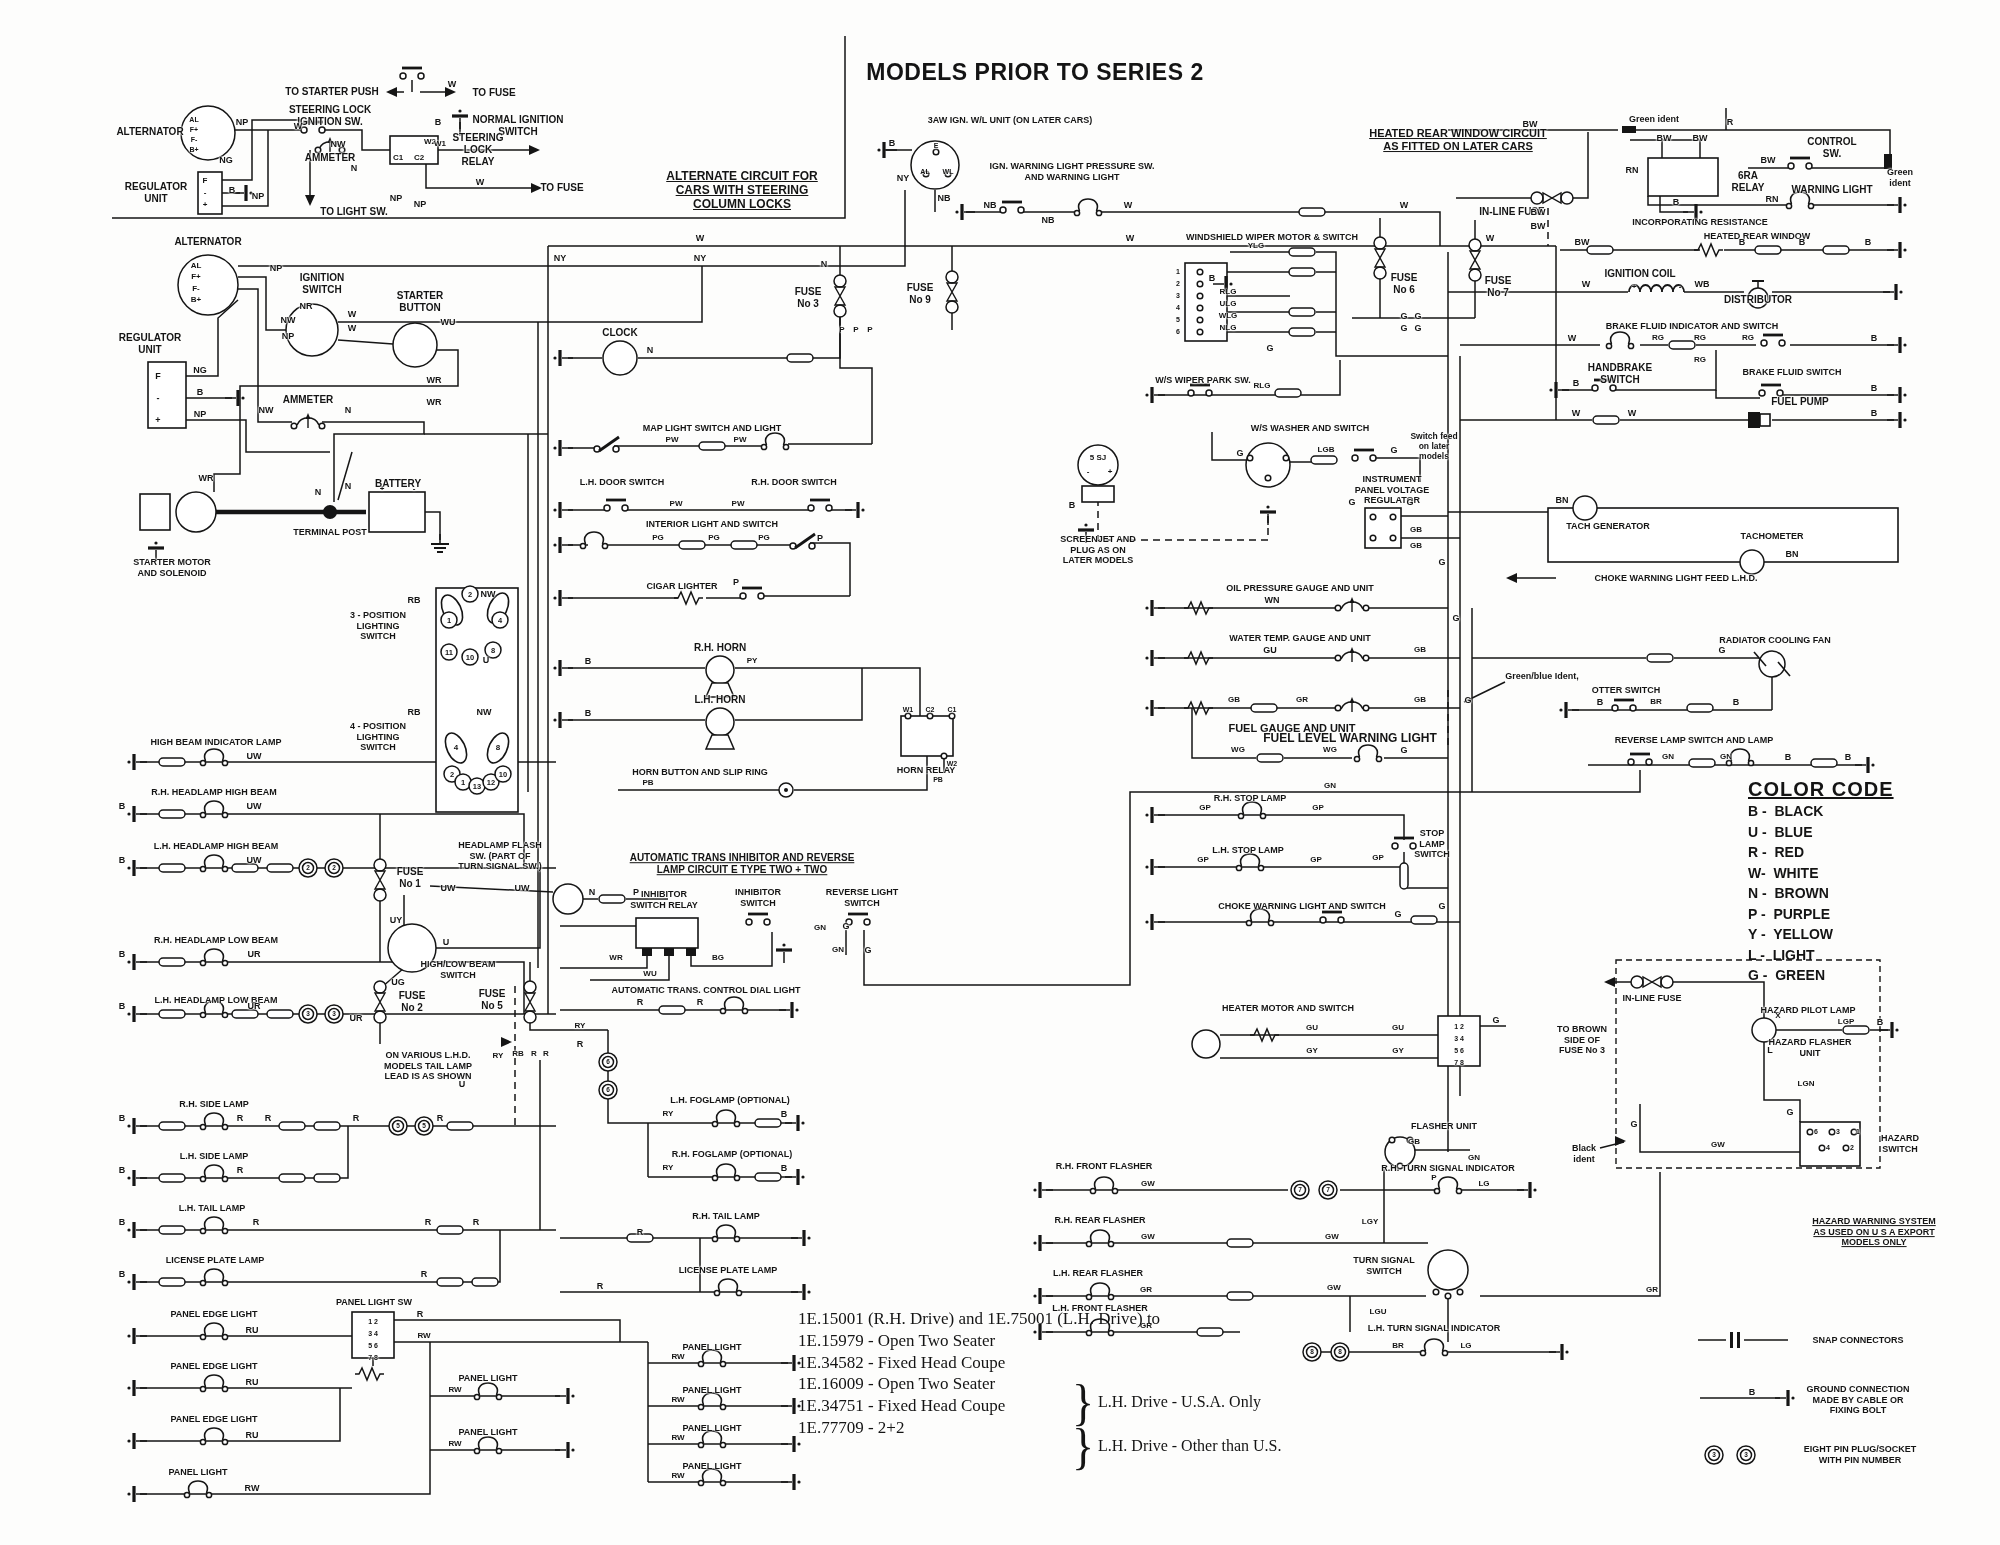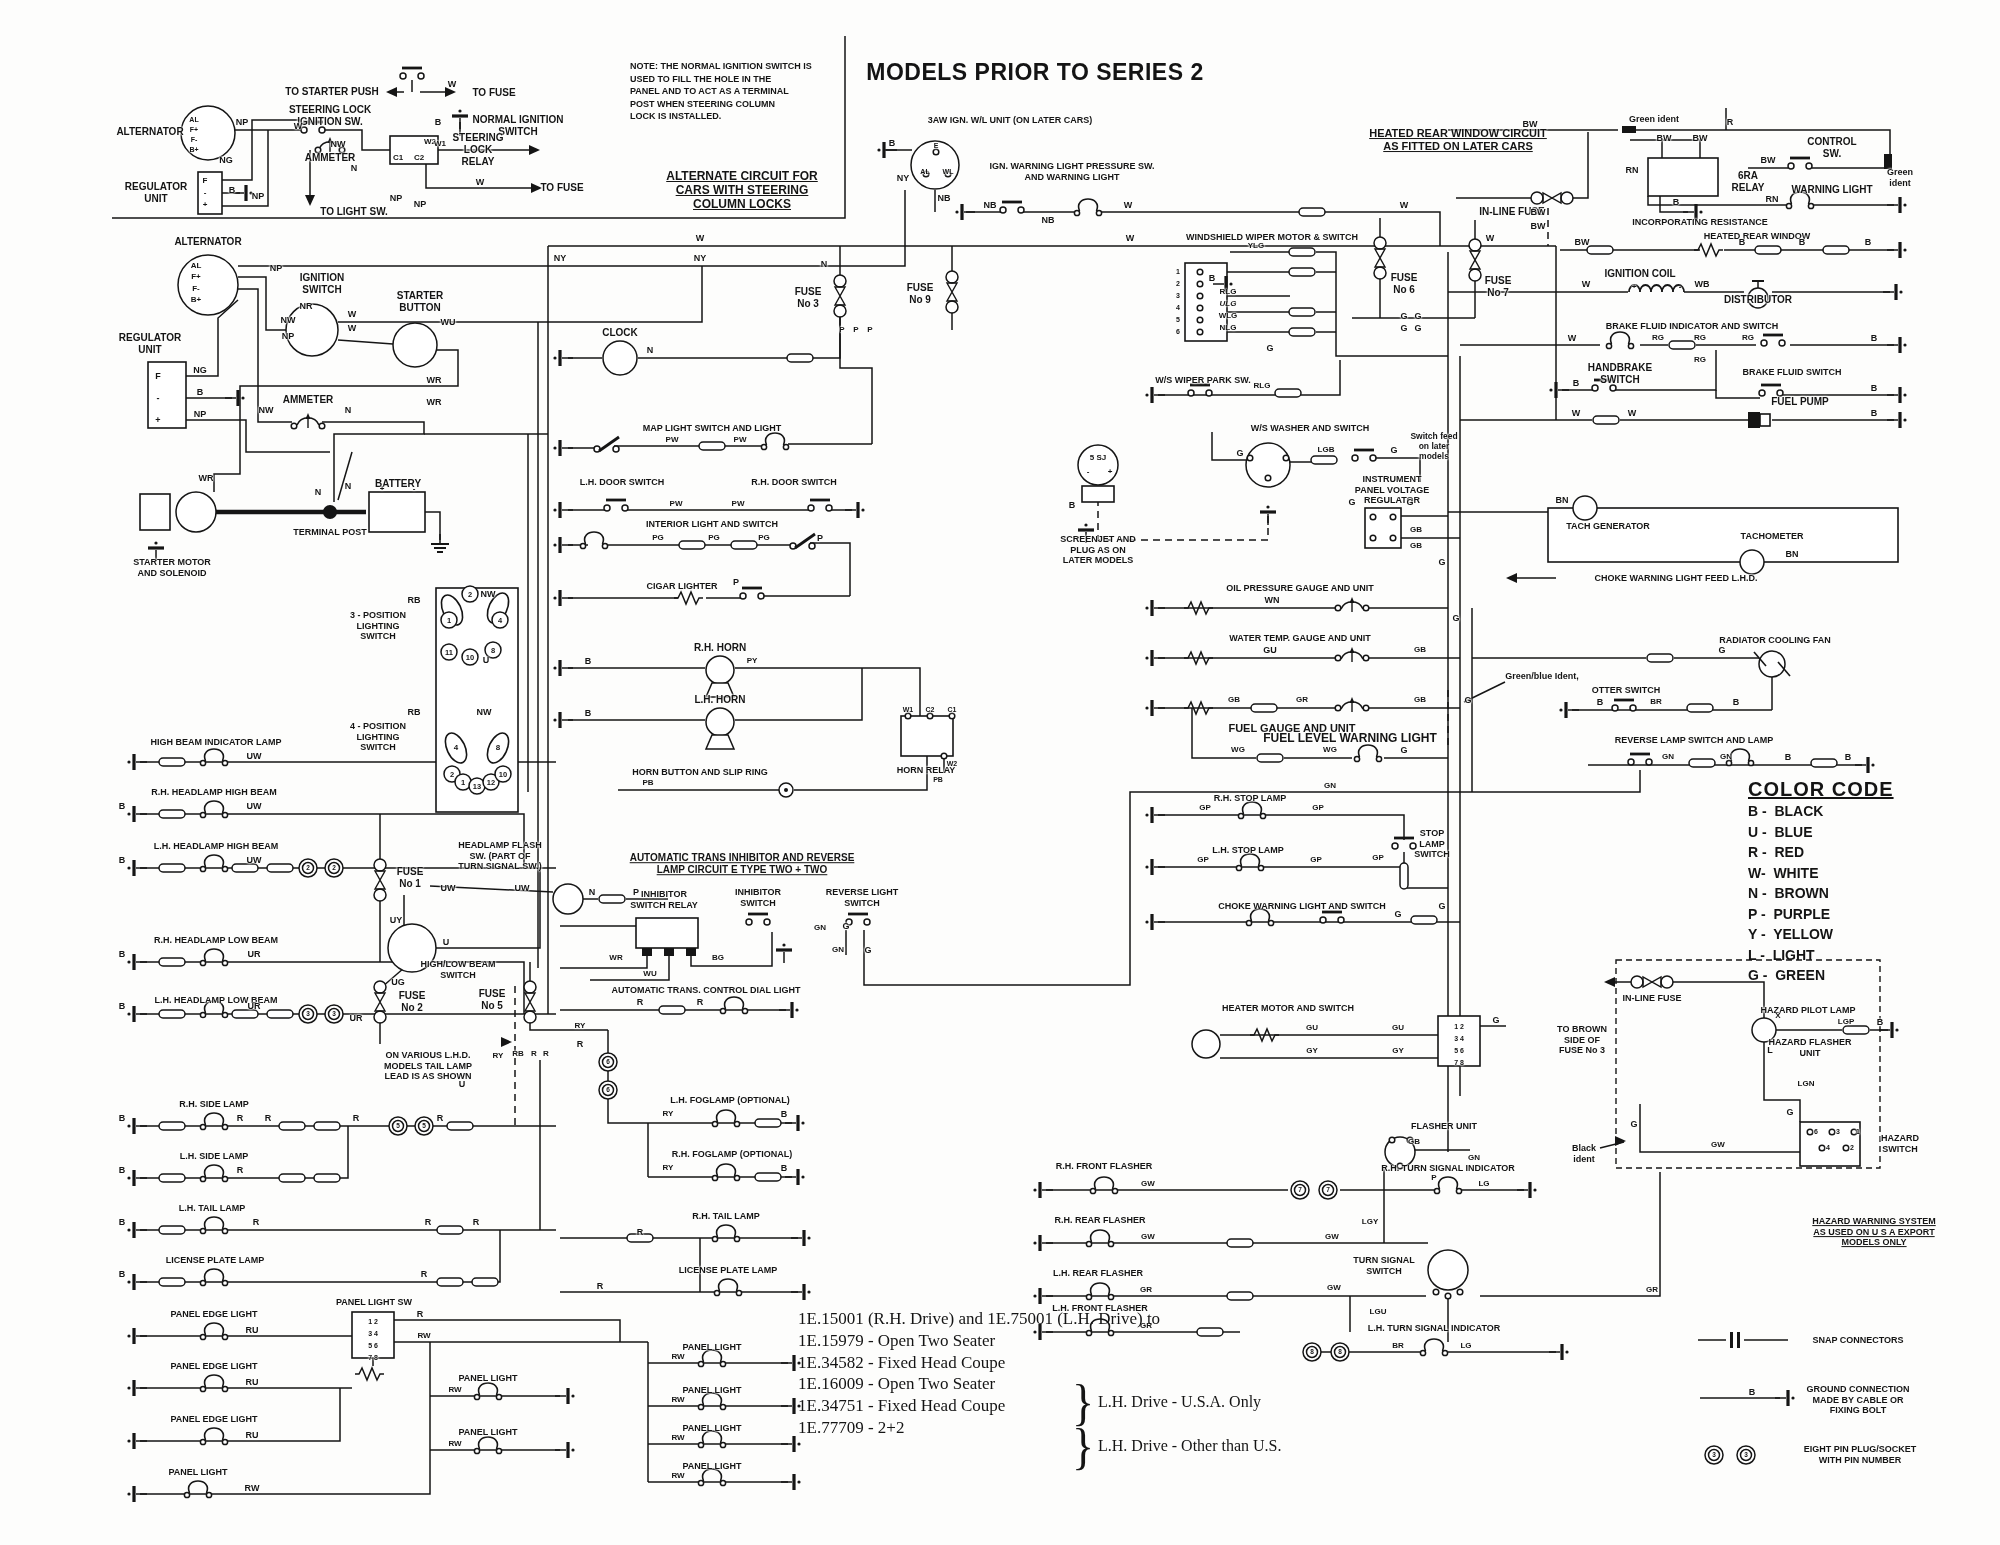--- a/index.html
+++ b/index.html
@@ -1852,21 +1852,21 @@
       <div class="lbl code" style="left: 1404px; top: 205px;">W</div>
       <div class="lbl code" style="left: 1256px; top: 246px; font-size: 8px;">YLG</div>
       <div class="lbl code" style="left: 1178px; top: 272px; font-size: 7px;">1</div>
       <div class="lbl code" style="left: 1178px; top: 284px; font-size: 7px;">2</div>
       <div class="lbl code" style="left: 1178px; top: 296px; font-size: 7px;">3</div>
       <div class="lbl code" style="left: 1178px; top: 308px; font-size: 7px;">4</div>
       <div class="lbl code" style="left: 1178px; top: 320px; font-size: 7px;">5</div>
       <div class="lbl code" style="left: 1178px; top: 332px; font-size: 7px;">6</div>
       <div class="lbl code" style="left: 1212px; top: 278px;">B</div>
       <div class="lbl code" style="left: 1228px; top: 292px; font-size: 8px;">RLG</div>
-      <div class="lbl code" style="left: 1228px; top: 304px; font-size: 8px; font-style: italic;">ULG</div>
+      <div class="lbl code" style="left: 1228px; top: 304px; font-size: 8px;">ULG</div>
       <div class="lbl code" style="left: 1228px; top: 316px; font-size: 8px;">WLG</div>
       <div class="lbl code" style="left: 1228px; top: 328px; font-size: 8px;">NLG</div>
       <div class="lbl code" style="left: 1270px; top: 348px;">G</div>
       <div class="lbl code" style="left: 1262px; top: 386px; font-size: 8px;">RLG</div>
       <div class="lbl code" style="left: 1404px; top: 316px;">G</div>
       <div class="lbl code" style="left: 1418px; top: 316px;">G</div>
       <div class="lbl code" style="left: 1404px; top: 328px;">G</div>
       <div class="lbl code" style="left: 1418px; top: 328px;">G</div>
       <div class="lbl code" style="left: 1240px; top: 453px;">G</div>
       <div class="lbl code" style="left: 1326px; top: 450px; font-size: 8px;">LGB</div>
@@ -2066,25 +2066,20 @@
       <div class="lbl code" style="left: 1788px; top: 757px;">B</div>
       <div class="lbl code" style="left: 1848px; top: 757px;">B</div>
       <div class="lbl code" style="left: 1600px; top: 702px;">B</div>
       <div class="lbl code" style="left: 1656px; top: 702px; font-size: 8px;">BR</div>
       <div class="lbl code" style="left: 1736px; top: 702px;">B</div>
       <div class="lbl code" style="left: 1722px; top: 650px;">G</div>
     </div>
 
   <div class="title">MODELS PRIOR TO SERIES 2</div>
 
-  <div class="note">NOTE: THE NORMAL IGNITION SWITCH IS
-USED TO FILL THE HOLE IN THE
-PANEL AND TO ACT AS A TERMINAL
-POST WHEN STEERING COLUMN
-LOCK IS INSTALLED.</div>
   <div class="alt-head">ALTERNATE CIRCUIT FOR
 CARS WITH STEERING
 COLUMN LOCKS</div>
 
   <div class="legend">
     <div class="legend-h">COLOR CODE</div>
     <div class="legend-e">B -  BLACK</div>
     <div class="legend-e">U -  BLUE</div>
     <div class="legend-e">R -  RED</div>
     <div class="legend-e">W-  WHITE</div>

